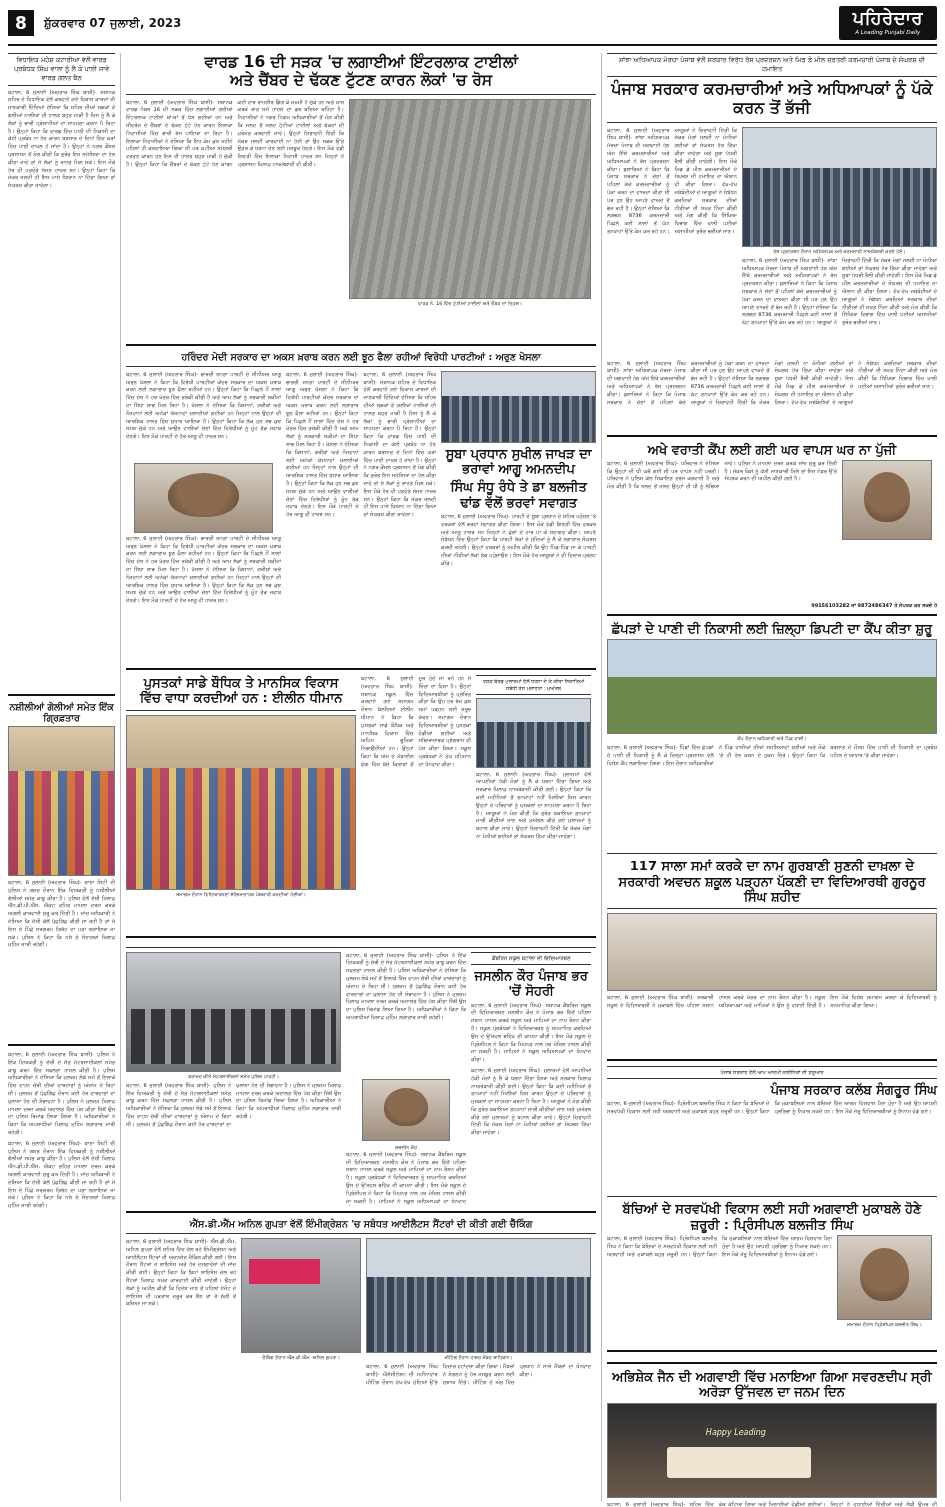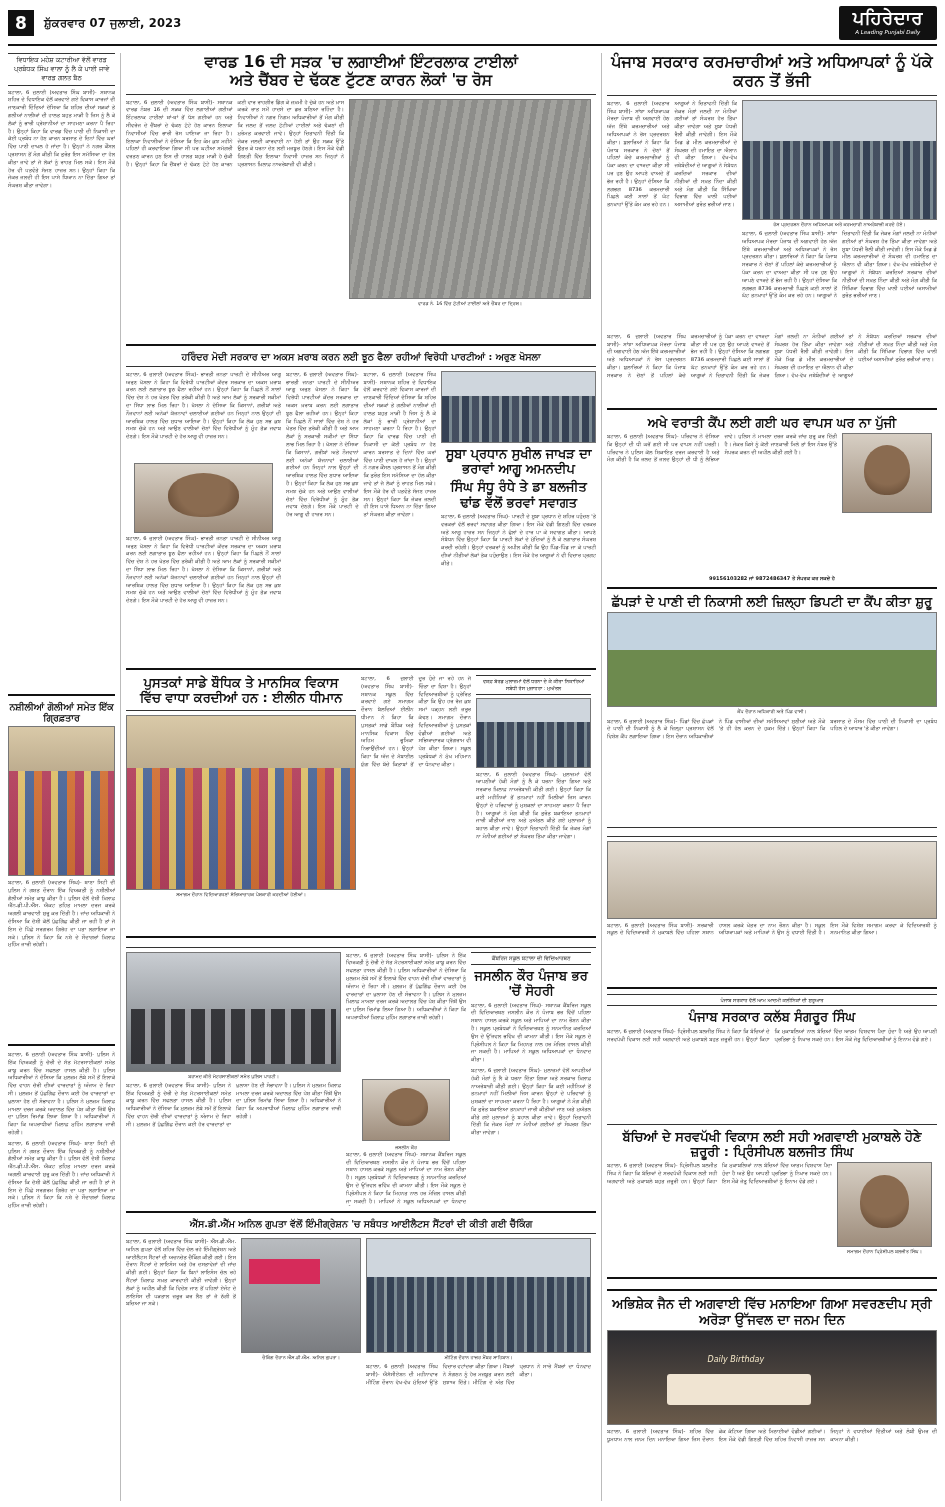--- a/index.html
+++ b/index.html
@@ -141,21 +141,21 @@
   .ph-cake::after{
     content:""; position:absolute; left:18%; top:46%; width:44%; height:34%;
     background:#f0e4d2; border-radius:3px;
   }
   .ph-sanded { background: linear-gradient(#e3dcd2,#b8ac9a); }
 
   .imgcap {
     font-size: 4.8px; text-align: center; line-height: 1.3;
     padding: 2px 2px 0 2px;
   }
-  .center { text-align: center; }
+  .center { text-align: right; }
   .mb3 { margin-bottom: 3px; }
 </style>
 </head>
 <body>
 
 <div class="page">
 
   <div class="masthead">
     <div class="page-no">8</div>
     <div class="mast-date">ਸ਼ੁੱਕਰਵਾਰ 07 ਜੁਲਾਈ, 2023</div>
@@ -319,20 +319,21 @@
           </div>
         </div>
       </div>
     </div>
 
     <div class="vrule"></div>
 
     <div class="col col-right">
 
       <div>
+        <div class="kicker">ਸਾਂਝਾ ਅਧਿਆਪਕ ਮੋਰਚਾ ਪੰਜਾਬ ਵੱਲੋਂ ਸਰਕਾਰ ਵਿਰੁੱਧ ਰੋਸ ਪ੍ਰਦਰਸ਼ਨ ਅਤੇ ਮਿਡ ਡੇ ਮੀਲ ਦਫ਼ਤਰੀ ਕਰਮਚਾਰੀ ਪੰਜਾਬ ਦੇ ਸੰਘਰਸ਼ ਦੀ ਹਮਾਇਤ</div>
         <div class="hl hl-md mb3">ਪੰਜਾਬ ਸਰਕਾਰ ਕਰਮਚਾਰੀਆਂ ਅਤੇ ਅਧਿਆਪਕਾਂ ਨੂੰ ਪੱਕੇ ਕਰਨ ਤੋਂ ਭੱਜੀ</div>
         <div class="rule"></div>
         <div style="display:flex;gap:5px">
           <div class="body c2" style="width:130px;height:230px">
             <p>ਬਟਾਲਾ, 6 ਜੁਲਾਈ (ਅਵਤਾਰ ਸਿੰਘ ਬਾਸੀ)- ਸਾਂਝਾ ਅਧਿਆਪਕ ਮੋਰਚਾ ਪੰਜਾਬ ਦੀ ਅਗਵਾਈ ਹੇਠ ਅੱਜ ਇੱਥੇ ਕਰਮਚਾਰੀਆਂ ਅਤੇ ਅਧਿਆਪਕਾਂ ਨੇ ਰੋਸ ਪ੍ਰਦਰਸ਼ਨ ਕੀਤਾ। ਬੁਲਾਰਿਆਂ ਨੇ ਕਿਹਾ ਕਿ ਪੰਜਾਬ ਸਰਕਾਰ ਨੇ ਚੋਣਾਂ ਤੋਂ ਪਹਿਲਾਂ ਕੱਚੇ ਕਰਮਚਾਰੀਆਂ ਨੂੰ ਪੱਕਾ ਕਰਨ ਦਾ ਵਾਅਦਾ ਕੀਤਾ ਸੀ ਪਰ ਹੁਣ ਉਹ ਆਪਣੇ ਵਾਅਦੇ ਤੋਂ ਭੱਜ ਰਹੀ ਹੈ। ਉਨ੍ਹਾਂ ਦੱਸਿਆ ਕਿ ਲਗਭਗ 8736 ਕਰਮਚਾਰੀ ਪਿਛਲੇ ਕਈ ਸਾਲਾਂ ਤੋਂ ਘੱਟ ਤਨਖਾਹਾਂ ਉੱਤੇ ਕੰਮ ਕਰ ਰਹੇ ਹਨ। ਆਗੂਆਂ ਨੇ ਚਿਤਾਵਨੀ ਦਿੱਤੀ ਕਿ ਜੇਕਰ ਮੰਗਾਂ ਜਲਦੀ ਨਾ ਮੰਨੀਆਂ ਗਈਆਂ ਤਾਂ ਸੰਘਰਸ਼ ਹੋਰ ਤਿੱਖਾ ਕੀਤਾ ਜਾਵੇਗਾ ਅਤੇ ਸੂਬਾ ਪੱਧਰੀ ਰੈਲੀ ਕੀਤੀ ਜਾਵੇਗੀ। ਇਸ ਮੌਕੇ ਮਿਡ ਡੇ ਮੀਲ ਕਰਮਚਾਰੀਆਂ ਦੇ ਸੰਘਰਸ਼ ਦੀ ਹਮਾਇਤ ਦਾ ਐਲਾਨ ਵੀ ਕੀਤਾ ਗਿਆ। ਵੱਖ-ਵੱਖ ਜਥੇਬੰਦੀਆਂ ਦੇ ਆਗੂਆਂ ਨੇ ਸੰਬੋਧਨ ਕਰਦਿਆਂ ਸਰਕਾਰ ਦੀਆਂ ਨੀਤੀਆਂ ਦੀ ਸਖ਼ਤ ਨਿੰਦਾ ਕੀਤੀ ਅਤੇ ਮੰਗ ਕੀਤੀ ਕਿ ਸਿੱਖਿਆ ਵਿਭਾਗ ਵਿੱਚ ਖਾਲੀ ਪਈਆਂ ਅਸਾਮੀਆਂ ਤੁਰੰਤ ਭਰੀਆਂ ਜਾਣ।</p>
           </div>
           <div style="width:195px">
             <div class="photo ph-group" style="height:120px"></div>
             <div class="imgcap">ਰੋਸ ਪ੍ਰਦਰਸ਼ਨ ਦੌਰਾਨ ਅਧਿਆਪਕ ਅਤੇ ਕਰਮਚਾਰੀ ਨਾਅਰੇਬਾਜ਼ੀ ਕਰਦੇ ਹੋਏ।</div>
             <div class="body c2" style="height:90px;margin-top:2px">
@@ -367,20 +368,21 @@
         <div class="photo ph-field" style="height:95px"></div>
         <div class="imgcap">ਕੈਂਪ ਦੌਰਾਨ ਅਧਿਕਾਰੀ ਅਤੇ ਪਿੰਡ ਵਾਸੀ।</div>
         <div class="body c3" style="height:105px;margin-top:2px">
           <p>ਬਟਾਲਾ, 6 ਜੁਲਾਈ (ਅਵਤਾਰ ਸਿੰਘ)- ਪਿੰਡਾਂ ਵਿੱਚ ਛੱਪੜਾਂ ਦੇ ਪਾਣੀ ਦੀ ਨਿਕਾਸੀ ਨੂੰ ਲੈ ਕੇ ਜ਼ਿਲ੍ਹਾ ਪ੍ਰਸ਼ਾਸਨ ਵੱਲੋਂ ਵਿਸ਼ੇਸ਼ ਕੈਂਪ ਲਗਾਇਆ ਗਿਆ। ਇਸ ਦੌਰਾਨ ਅਧਿਕਾਰੀਆਂ ਨੇ ਪਿੰਡ ਵਾਸੀਆਂ ਦੀਆਂ ਸਮੱਸਿਆਵਾਂ ਸੁਣੀਆਂ ਅਤੇ ਮੌਕੇ 'ਤੇ ਹੀ ਹੱਲ ਕਰਨ ਦੇ ਹੁਕਮ ਦਿੱਤੇ। ਉਨ੍ਹਾਂ ਕਿਹਾ ਕਿ ਬਰਸਾਤ ਦੇ ਮੌਸਮ ਵਿੱਚ ਪਾਣੀ ਦੀ ਨਿਕਾਸੀ ਦਾ ਪ੍ਰਬੰਧ ਪਹਿਲ ਦੇ ਆਧਾਰ 'ਤੇ ਕੀਤਾ ਜਾਵੇਗਾ।</p>
         </div>
       </div>
 
       <div class="rule"></div>
 
       <div>
+        <div class="hl hl-xs mb3">117 ਸਾਲਾ ਸਮਾਂ ਕਰਕੇ ਦਾ ਨਾਮ ਗੁਰਬਾਣੀ ਸੁਣਨੀ ਦਾਖ਼ਲਾ ਦੇ ਸਰਕਾਰੀ ਅਵਚਨ ਸ਼ਕੂਲ ਪੜ੍ਹਨਾ ਪੱਕਣੀ ਦਾ ਵਿਦਿਆਰਥੀ ਗੁਰਨੂਰ ਸਿੰਘ ਸ਼ਹੀਦ</div>
         <div class="rule"></div>
         <div class="photo ph-sanded" style="height:78px"></div>
         <div class="body c3" style="height:60px;margin-top:3px">
           <p>ਬਟਾਲਾ, 6 ਜੁਲਾਈ (ਅਵਤਾਰ ਸਿੰਘ ਬਾਸੀ)- ਸਰਕਾਰੀ ਸਕੂਲ ਦੇ ਵਿਦਿਆਰਥੀ ਨੇ ਮੁਕਾਬਲੇ ਵਿੱਚ ਪਹਿਲਾ ਸਥਾਨ ਹਾਸਲ ਕਰਕੇ ਖੇਤਰ ਦਾ ਨਾਮ ਰੌਸ਼ਨ ਕੀਤਾ ਹੈ। ਸਕੂਲ ਅਧਿਆਪਕਾਂ ਅਤੇ ਮਾਪਿਆਂ ਨੇ ਉਸ ਨੂੰ ਵਧਾਈ ਦਿੱਤੀ ਹੈ। ਇਸ ਮੌਕੇ ਵਿਸ਼ੇਸ਼ ਸਮਾਗਮ ਕਰਵਾ ਕੇ ਵਿਦਿਆਰਥੀ ਨੂੰ ਸਨਮਾਨਿਤ ਕੀਤਾ ਗਿਆ।</p>
         </div>
       </div>
 
       <div class="rule-thick"></div>
 
       <div>
@@ -403,21 +405,21 @@
       </div>
 
       <div class="rule-thick"></div>
 
 
       <div class="rule-thick"></div>
 
       <div>
         <div class="hl hl-xs mb3">ਅਭਿਸ਼ੇਕ ਜੈਨ ਦੀ ਅਗਵਾਈ ਵਿੱਚ ਮਨਾਇਆ ਗਿਆ ਸਵਰਣਦੀਪ ਸ੍ਰੀ ਅਰੋੜਾ ਉੱਜਵਲ ਦਾ ਜਨਮ ਦਿਨ</div>
         <div class="photo ph-cake" style="height:95px">
-          <div style="position:absolute;left:14%;top:26%;width:50%;color:#f6e9c9;font-size:8px;font-style:italic;text-align:center">Daily Birthday</div>
+          <div style="position:absolute;left:14%;top:26%;width:50%;color:#f6e9c9;font-size:8px;font-style:italic;text-align:center">Happy Leading</div>
         </div>
         <div class="body c3" style="height:60px;margin-top:3px">
           <p>ਬਟਾਲਾ, 6 ਜੁਲਾਈ (ਅਵਤਾਰ ਸਿੰਘ)- ਸ਼ਹਿਰ ਵਿੱਚ ਧੂਮਧਾਮ ਨਾਲ ਜਨਮ ਦਿਨ ਮਨਾਇਆ ਗਿਆ ਜਿਸ ਦੌਰਾਨ ਕੇਕ ਕੱਟਿਆ ਗਿਆ ਅਤੇ ਮਿਠਾਈਆਂ ਵੰਡੀਆਂ ਗਈਆਂ। ਇਸ ਮੌਕੇ ਵੱਡੀ ਗਿਣਤੀ ਵਿੱਚ ਸ਼ਹਿਰ ਨਿਵਾਸੀ ਹਾਜ਼ਰ ਸਨ ਜਿਨ੍ਹਾਂ ਨੇ ਵਧਾਈਆਂ ਦਿੱਤੀਆਂ ਅਤੇ ਲੰਬੀ ਉਮਰ ਦੀ ਕਾਮਨਾ ਕੀਤੀ।</p>
         </div>
       </div>
 
     </div>
   </div>
 </div>
 

